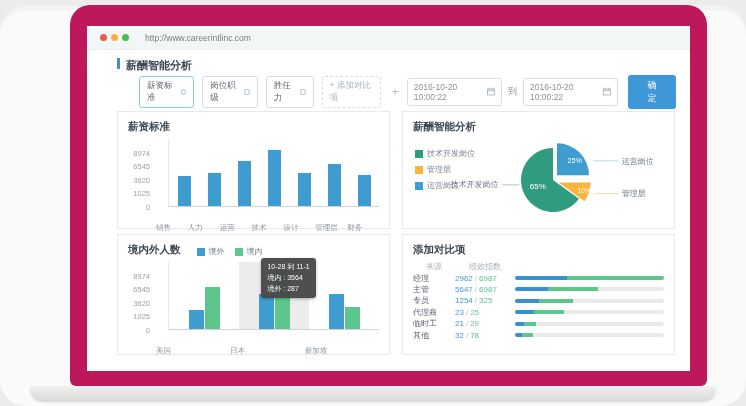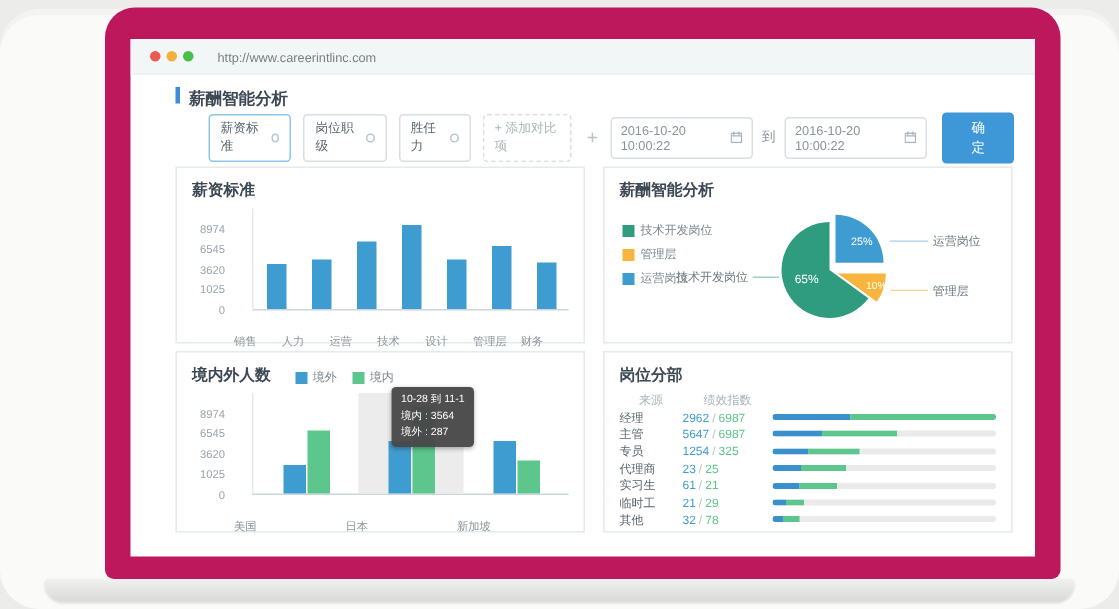--- a/index.html
+++ b/index.html
@@ -276,21 +276,21 @@
             </div>
           </div>
           <div class="xlabels">
             <span>美国</span>
             <span>日本</span>
             <span>新加坡</span>
           </div>
         </div>
 
         <div class="panel">
-          <div class="panel-title">岗位分部</div>
+          <div class="panel-title">添加对比项</div>
           <div class="pos-grid">
             <div class="pos-row pos-hdr">
               <span>来源</span>
               <span>绩效指数</span>
               <span></span>
             </div>
 
             <div class="pos-row">
               <span class="pos-lbl">经理</span>
               <span><span class="v-blue">2962</span><span class="v-sep">/</span><span class="v-green">6987</span></span>
@@ -317,28 +317,20 @@
             </div>
             <div class="pos-row">
               <span class="pos-lbl">代理商</span>
               <span><span class="v-blue">23</span><span class="v-sep">/</span><span class="v-green">25</span></span>
               <span class="track">
                   <span class="seg-b" style="width: 13%;"></span>
                   <span class="seg-g" style="width: 20%;"></span>
                 </span>
             </div>
             <div class="pos-row">
-              <span class="pos-lbl">实习生</span>
-              <span><span class="v-blue">61</span><span class="v-sep">/</span><span class="v-green">21</span></span>
-              <span class="track">
-                  <span class="seg-b" style="width: 12%;"></span>
-                  <span class="seg-g" style="width: 17%;"></span>
-                </span>
-            </div>
-            <div class="pos-row">
               <span class="pos-lbl">临时工</span>
               <span><span class="v-blue">21</span><span class="v-sep">/</span><span class="v-green">29</span></span>
               <span class="track">
                   <span class="seg-b" style="width: 6%;"></span>
                   <span class="seg-g" style="width: 8%;"></span>
                 </span>
             </div>
             <div class="pos-row">
               <span class="pos-lbl">其他</span>
               <span><span class="v-blue">32</span><span class="v-sep">/</span><span class="v-green">78</span></span>

